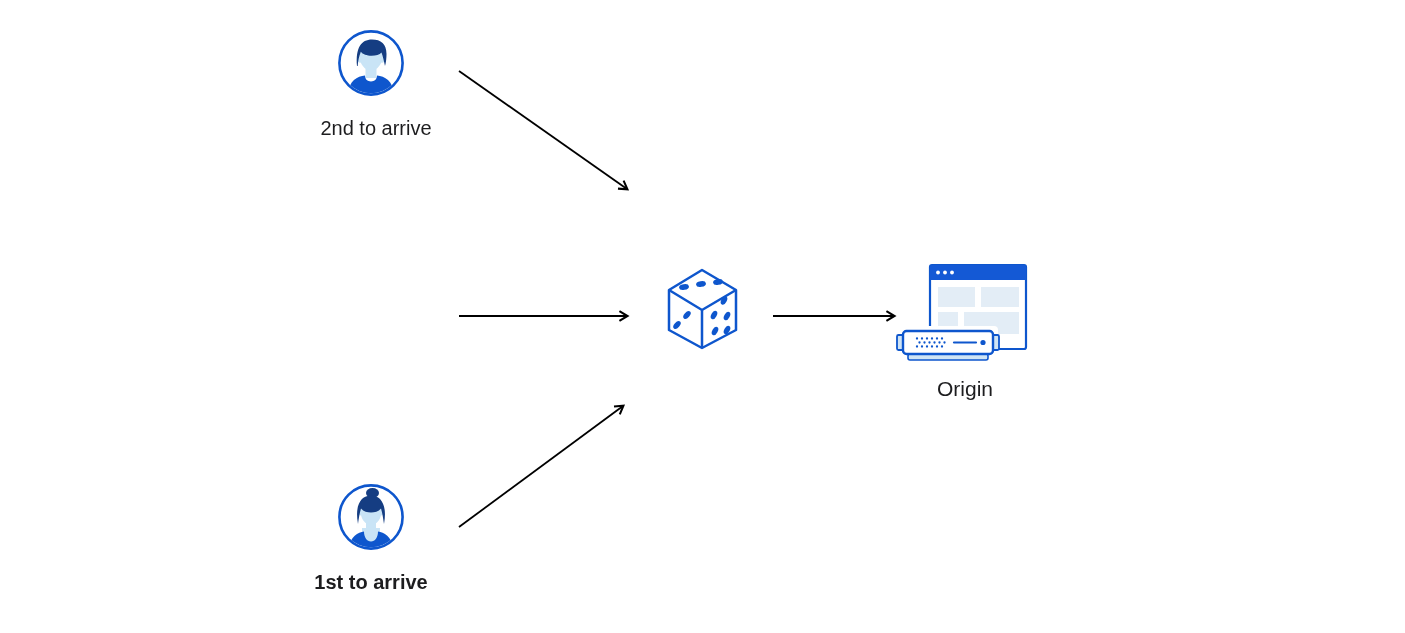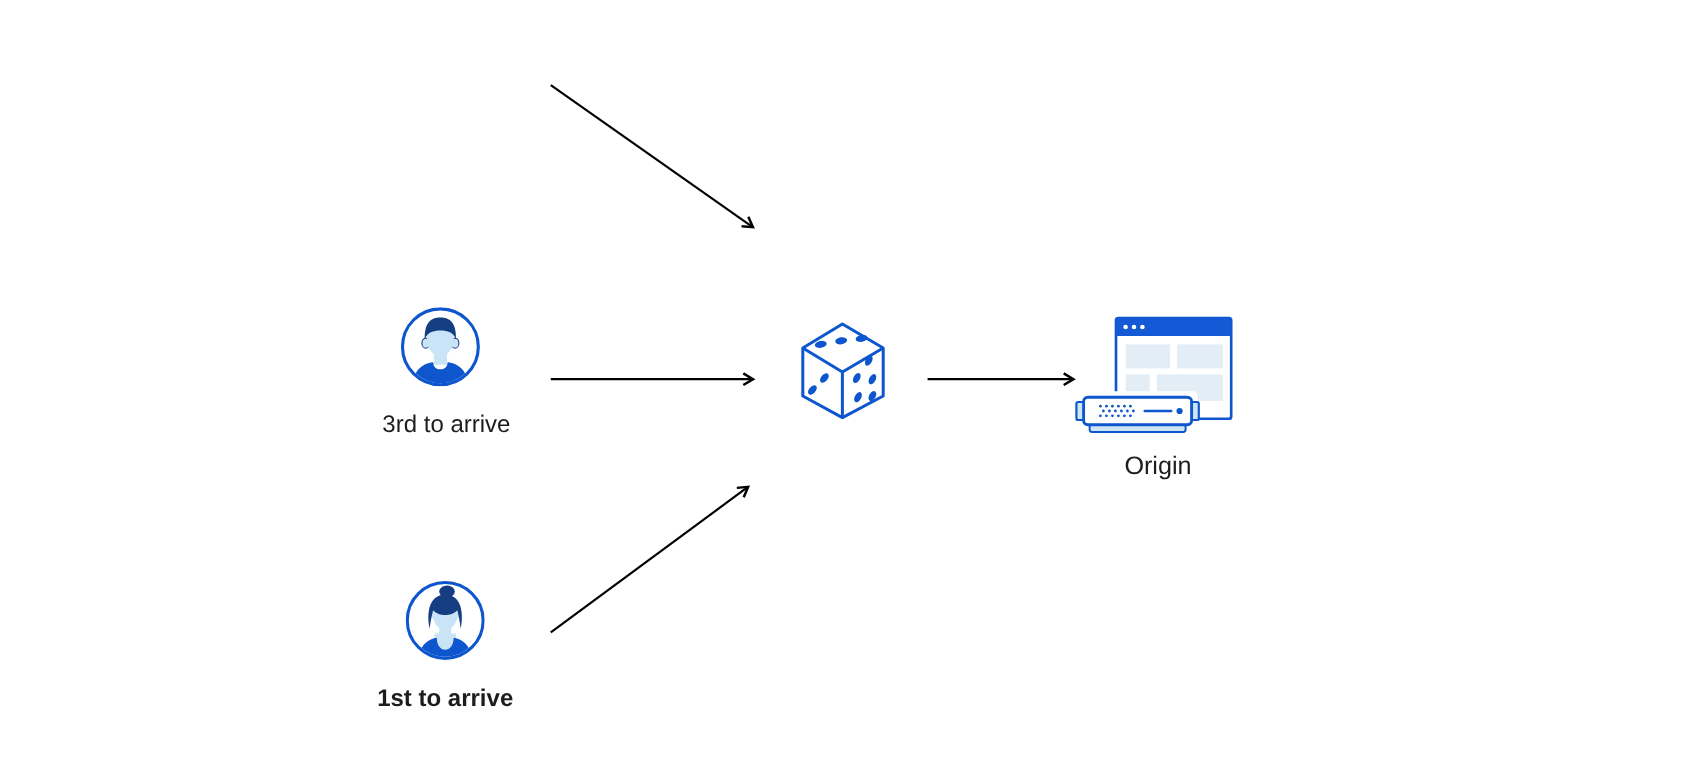--- a/index.html
+++ b/index.html
@@ -37,40 +37,40 @@
       <marker id="ah" viewBox="0 0 12 12" refX="9.5" refY="6" markerWidth="13" markerHeight="13" orient="auto" markerUnits="userSpaceOnUse">
         <path d="M2.5,1.5 L10,6 L2.5,10.5" fill="none" stroke="var(--arrow)" stroke-width="1.9"></path>
       </marker>
     </defs>
     <line x1="459" y1="71" x2="627" y2="189" stroke="var(--arrow)" stroke-width="1.8" marker-end="url(#ah)"></line>
     <line x1="459" y1="316" x2="627" y2="316" stroke="var(--arrow)" stroke-width="1.8" marker-end="url(#ah)"></line>
     <line x1="459" y1="527" x2="623" y2="406" stroke="var(--arrow)" stroke-width="1.8" marker-end="url(#ah)"></line>
     <line x1="773" y1="316" x2="894" y2="316" stroke="var(--arrow)" stroke-width="1.8" marker-end="url(#ah)"></line>
   </svg>
 
-
-  <div class="node" style="left:334px;top:256px;">
+  <div class="node" style="left:338px;top:30px;">
     <svg width="66" height="66" viewBox="0 0 66 66">
       <defs>
-          <clipPath id="c2">
+          <clipPath id="c1">
             <circle cx="33" cy="33" r="30.3"></circle>
           </clipPath>
         </defs>
       <circle cx="33" cy="33" r="31.6" fill="#fff" stroke="var(--blue)" stroke-width="2.6"></circle>
-      <g clip-path="url(#c2)">
+      <g clip-path="url(#c1)">
         <rect x="27.5" y="34" width="11" height="14" fill="var(--face)"></rect>
-        <path d="M10,66 C10,51.5 19.5,46.5 27,45.8 C27,49.5 29.5,51.8 33,51.8 C36.5,51.8 39,49.5 39,45.8 C46.5,46.5 56,51.5 56,66 Z" fill="var(--blue)"></path>
-        <ellipse cx="20.8" cy="30" rx="3.2" ry="4.2" fill="var(--face)" stroke="var(--hair)" stroke-width="0.9"></ellipse>
-        <ellipse cx="45.2" cy="30" rx="3.2" ry="4.2" fill="var(--face)" stroke="var(--hair)" stroke-width="0.9"></ellipse>
-        <path d="M21.8,26.5 C21.8,16 26.3,12 33,12 C39.7,12 44.2,16 44.2,26.5 C44.2,34 39.5,40.8 33,40.8 C26.5,40.8 21.8,34 21.8,26.5 Z" fill="var(--face)"></path>
-        <path d="M20,27 C19.5,13 25,8.5 33,8.5 C41,8.5 46.5,13 46,27 C44,21 39,19.5 33,19.5 C27,19.5 22,21 20,27 Z" fill="var(--hair)"></path>
+        <path d="M10,66 C10,51.5 19,46.3 27,45.6 C27,49.4 29.5,51.5 33,51.5 C36.5,51.5 39,49.4 39,45.6 C47,46.3 56,51.5 56,66 Z" fill="var(--blue)"></path>
+        <ellipse cx="21.8" cy="29.5" rx="2.3" ry="3.2" fill="var(--face)"></ellipse>
+        <ellipse cx="44.2" cy="29.5" rx="2.3" ry="3.2" fill="var(--face)"></ellipse>
+        <path d="M21.5,26 C21.5,15.5 26,11.5 33,11.5 C40,11.5 44.5,15.5 44.5,26 C44.5,33.5 39.5,40.5 33,40.5 C26.5,40.5 21.5,33.5 21.5,26 Z" fill="var(--face)"></path>
+        <path d="M19,36 C17.5,18 23,9.5 34,9.5 C43,9.5 48.5,14 48.5,24 C48.5,28 48,32.5 47,36 C45.8,30 44.8,26.5 43.5,22.5 C41.5,24.8 38,25.8 33.5,25.8 C29,25.8 24.5,24.2 22.8,21.8 C21.3,26 20,30.5 19.7,36 Z" fill="var(--hair)"></path>
       </g>
     </svg>
-    <div class="node-label" style="left:38px;top:86px;">3rd to arrive</div>
+    <div class="node-label" style="left:38px;top:86px;">2nd to arrive</div>
   </div>
+
 
   <div class="node" style="left:338px;top:484px;font-weight:bold;">
     <svg width="66" height="66" viewBox="0 0 66 66">
       <defs>
           <clipPath id="c3">
             <circle cx="33" cy="33" r="30.3"></circle>
           </clipPath>
         </defs>
       <circle cx="33" cy="33" r="31.6" fill="#fff" stroke="var(--blue)" stroke-width="2.6"></circle>
       <g clip-path="url(#c3)">

